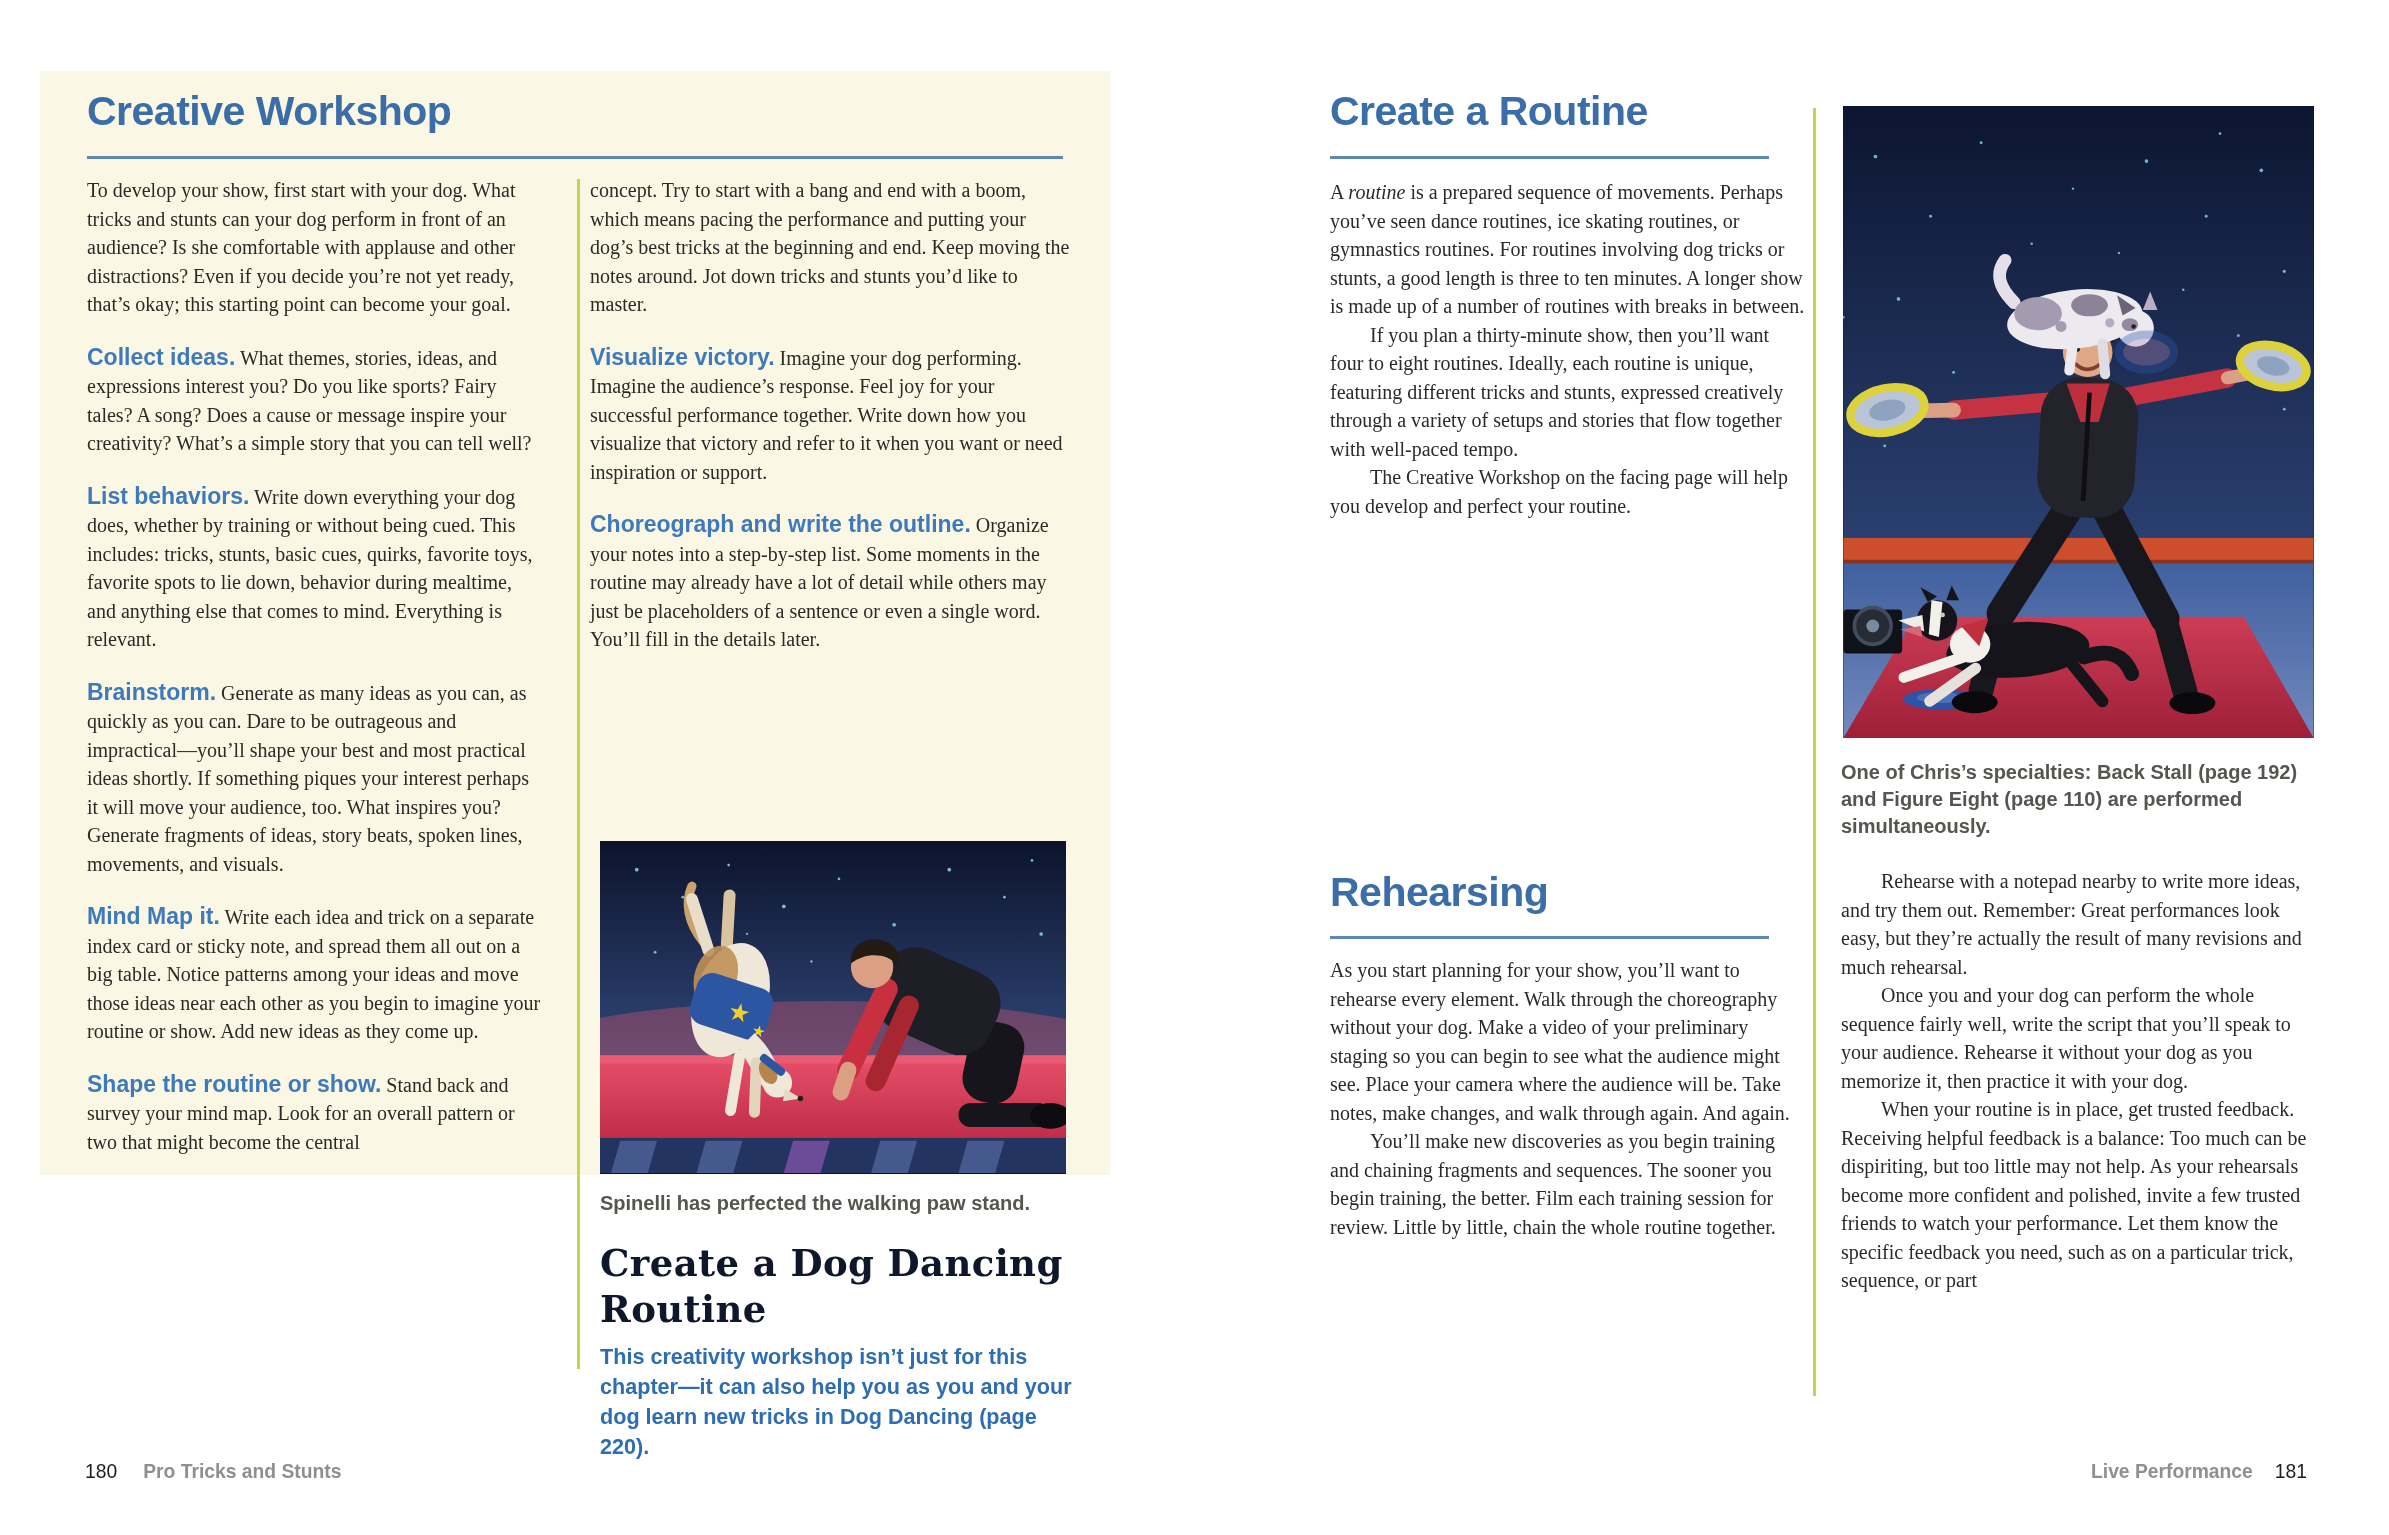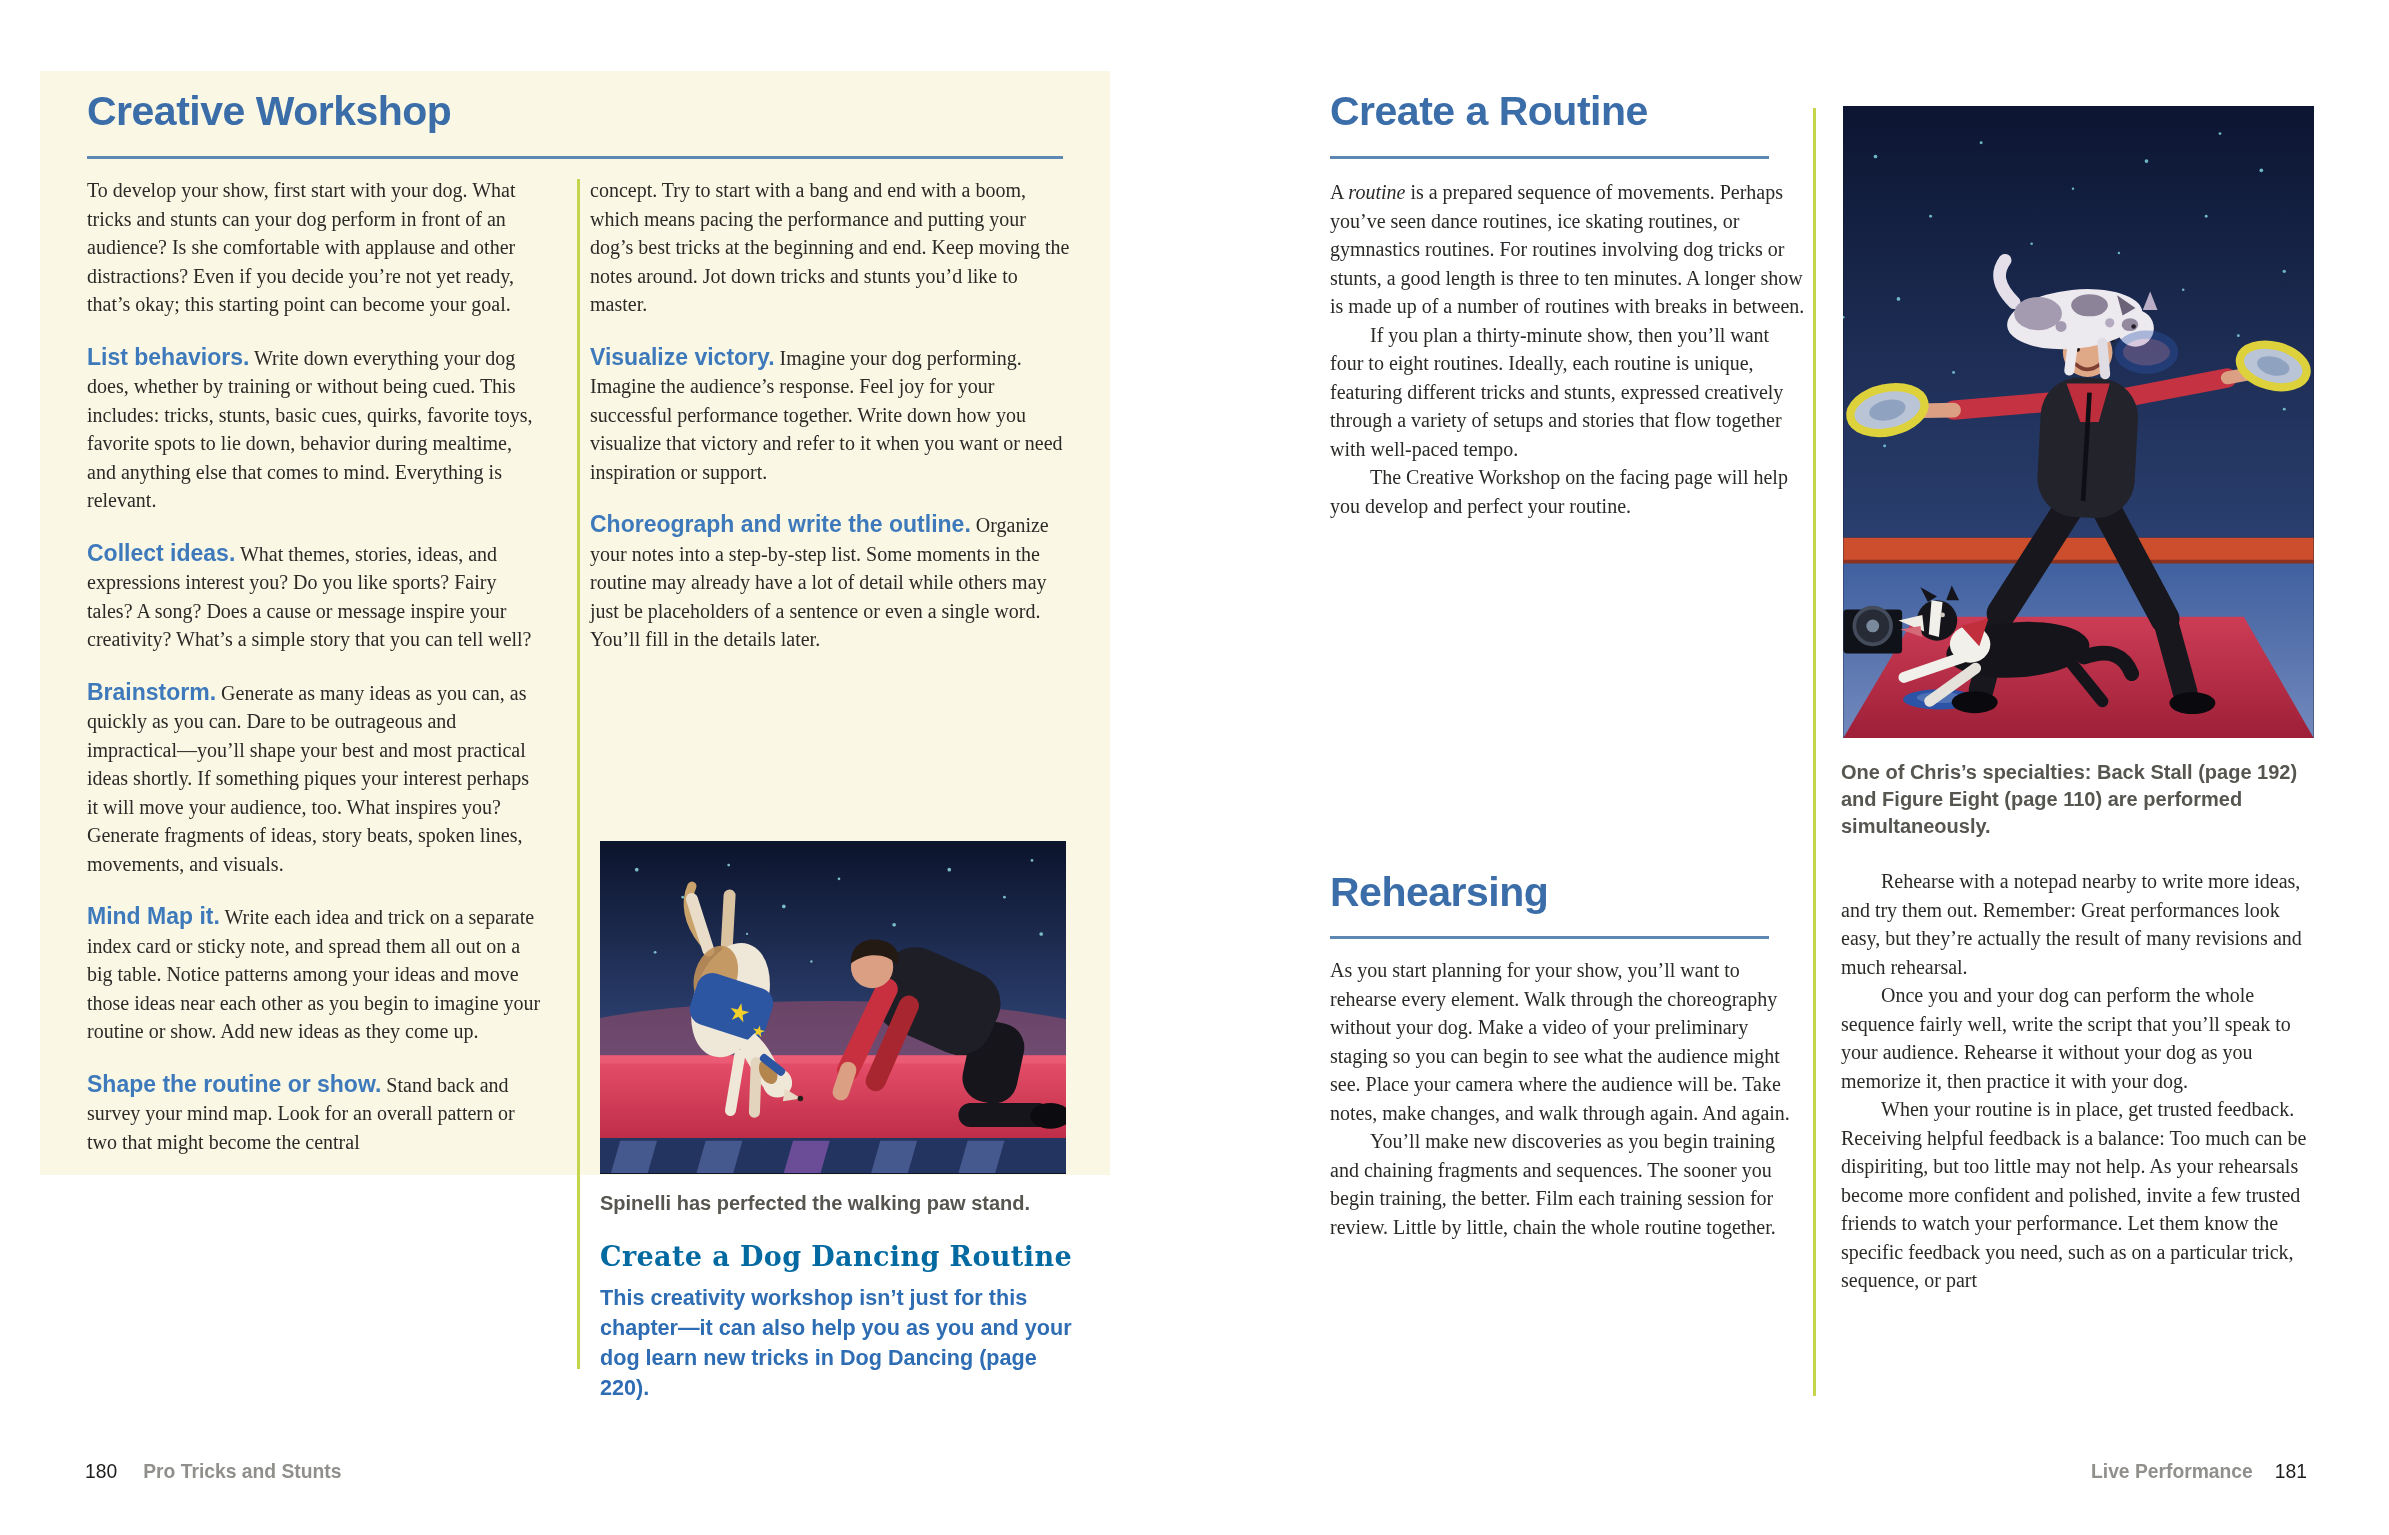--- a/index.html
+++ b/index.html
@@ -22,22 +22,22 @@
   .ind { text-indent:40px; }
   em { font-style:italic; }
 
   .photo { position:absolute; margin:0; overflow:hidden; background:#0d1630; }
   .photo svg { display:block; width:100%; height:100%; }
 
   .cap { position:absolute; font-family:"Liberation Sans", sans-serif; font-weight:700;
          font-size:20px; line-height:27px; color:#56554f; }
 
   .callout { position:absolute; }
-  .co-title { font-family:"DejaVu Serif", serif; font-weight:700; font-size:27px; line-height:1.25;
-              color:#0369a1; letter-spacing:0.4px; }
+  .co-title { font-family:"DejaVu Serif", serif; font-weight:700; font-size:37px; line-height:1.25;
+              color:#0f172a; letter-spacing:0.4px; }
   .co-body  { margin-top:9.2px; font-family:"Liberation Sans", sans-serif; font-weight:700;
               font-size:21.6px; line-height:30px; color:#2e6db4; }
 
   .footer { position:absolute; font-family:"Liberation Sans", sans-serif; font-size:19.3px;text-align:center; }
   .foot-num   { color:#1d1d1b; font-weight:400; }
   .foot-label { color:#908f8b; font-weight:700; }
   .footer-left  { left:85px;  top:1461px; }
   .footer-right { left:1976px; top:1461px; width:331px; text-align:right; }
   .footer-left .foot-label  { margin-left:26px; }
   .footer-right .foot-num   { margin-left:22px; }
@@ -46,22 +46,22 @@
 <body>
 
 <div class="canvas">
 
   <section class="left-page">
     <h1 class="pt" style="left:47px; top:20px;">Creative Workshop</h1>
     <div class="rule-h" style="left:47px; top:85px; width:976px;"></div>
 
     <div class="col" style="left:47px; top:105px; width:457px;">
       <p class="body"><span>To develop your show, first start with your dog. What tricks and stunts can your dog perform in front of an audience? Is she comfortable with applause and other distractions? Even if you decide you’re not yet ready, that’s okay; this starting point can become your goal.</span></p>
+      <p class="body sec"><span class="sh">Collect ideas.</span> <span>What themes, stories, ideas, and expressions interest you? Do you like sports? Fairy tales? A song? Does a cause or message inspire your creativity? What’s a simple story that you can tell well?</span></p>
       <p class="body sec"><span class="sh">List behaviors.</span> <span>Write down everything your dog does, whether by training or without being cued. This includes: tricks, stunts, basic cues, quirks, favorite toys, favorite spots to lie down, behavior during mealtime, and anything else that comes to mind. Everything is relevant.</span></p>
-      <p class="body sec"><span class="sh">Collect ideas.</span> <span>What themes, stories, ideas, and expressions interest you? Do you like sports? Fairy tales? A song? Does a cause or message inspire your creativity? What’s a simple story that you can tell well?</span></p>
       <p class="body sec"><span class="sh">Brainstorm.</span> <span>Generate as many ideas as you can, as quickly as you can. Dare to be outrageous and impractical—you’ll shape your best and most practical ideas shortly. If something piques your interest perhaps it will move your audience, too. What inspires you? Generate fragments of ideas, story beats, spoken lines, movements, and visuals.</span></p>
       <p class="body sec"><span class="sh">Mind Map it.</span> <span>Write each idea and trick on a separate index card or sticky note, and spread them all out on a big table. Notice patterns among your ideas and move those ideas near each other as you begin to imagine your routine or show. Add new ideas as they come up.</span></p>
       <p class="body sec"><span class="sh">Shape the routine or show.</span> <span>Stand back and survey your mind map. Look for an overall pattern or two that might become the central</span></p>
     </div>
 
     <div class="divider" style="left:537px; top:108px; height:1190px;"></div>
 
     <div class="col" style="left:550px; top:105px; width:480px;">
       <p class="body"><span>concept. Try to start with a bang and end with a boom, which means pacing the performance and putting your dog’s best tricks at the beginning and end. Keep moving the notes around. Jot down tricks and stunts you’d like to master.</span></p>
       <p class="body sec"><span class="sh">Visualize victory.</span> <span>Imagine your dog performing. Imagine the audience’s response. Feel joy for your successful performance together. Write down how you visualize that victory and refer to it when you want or need inspiration or support.</span></p>

